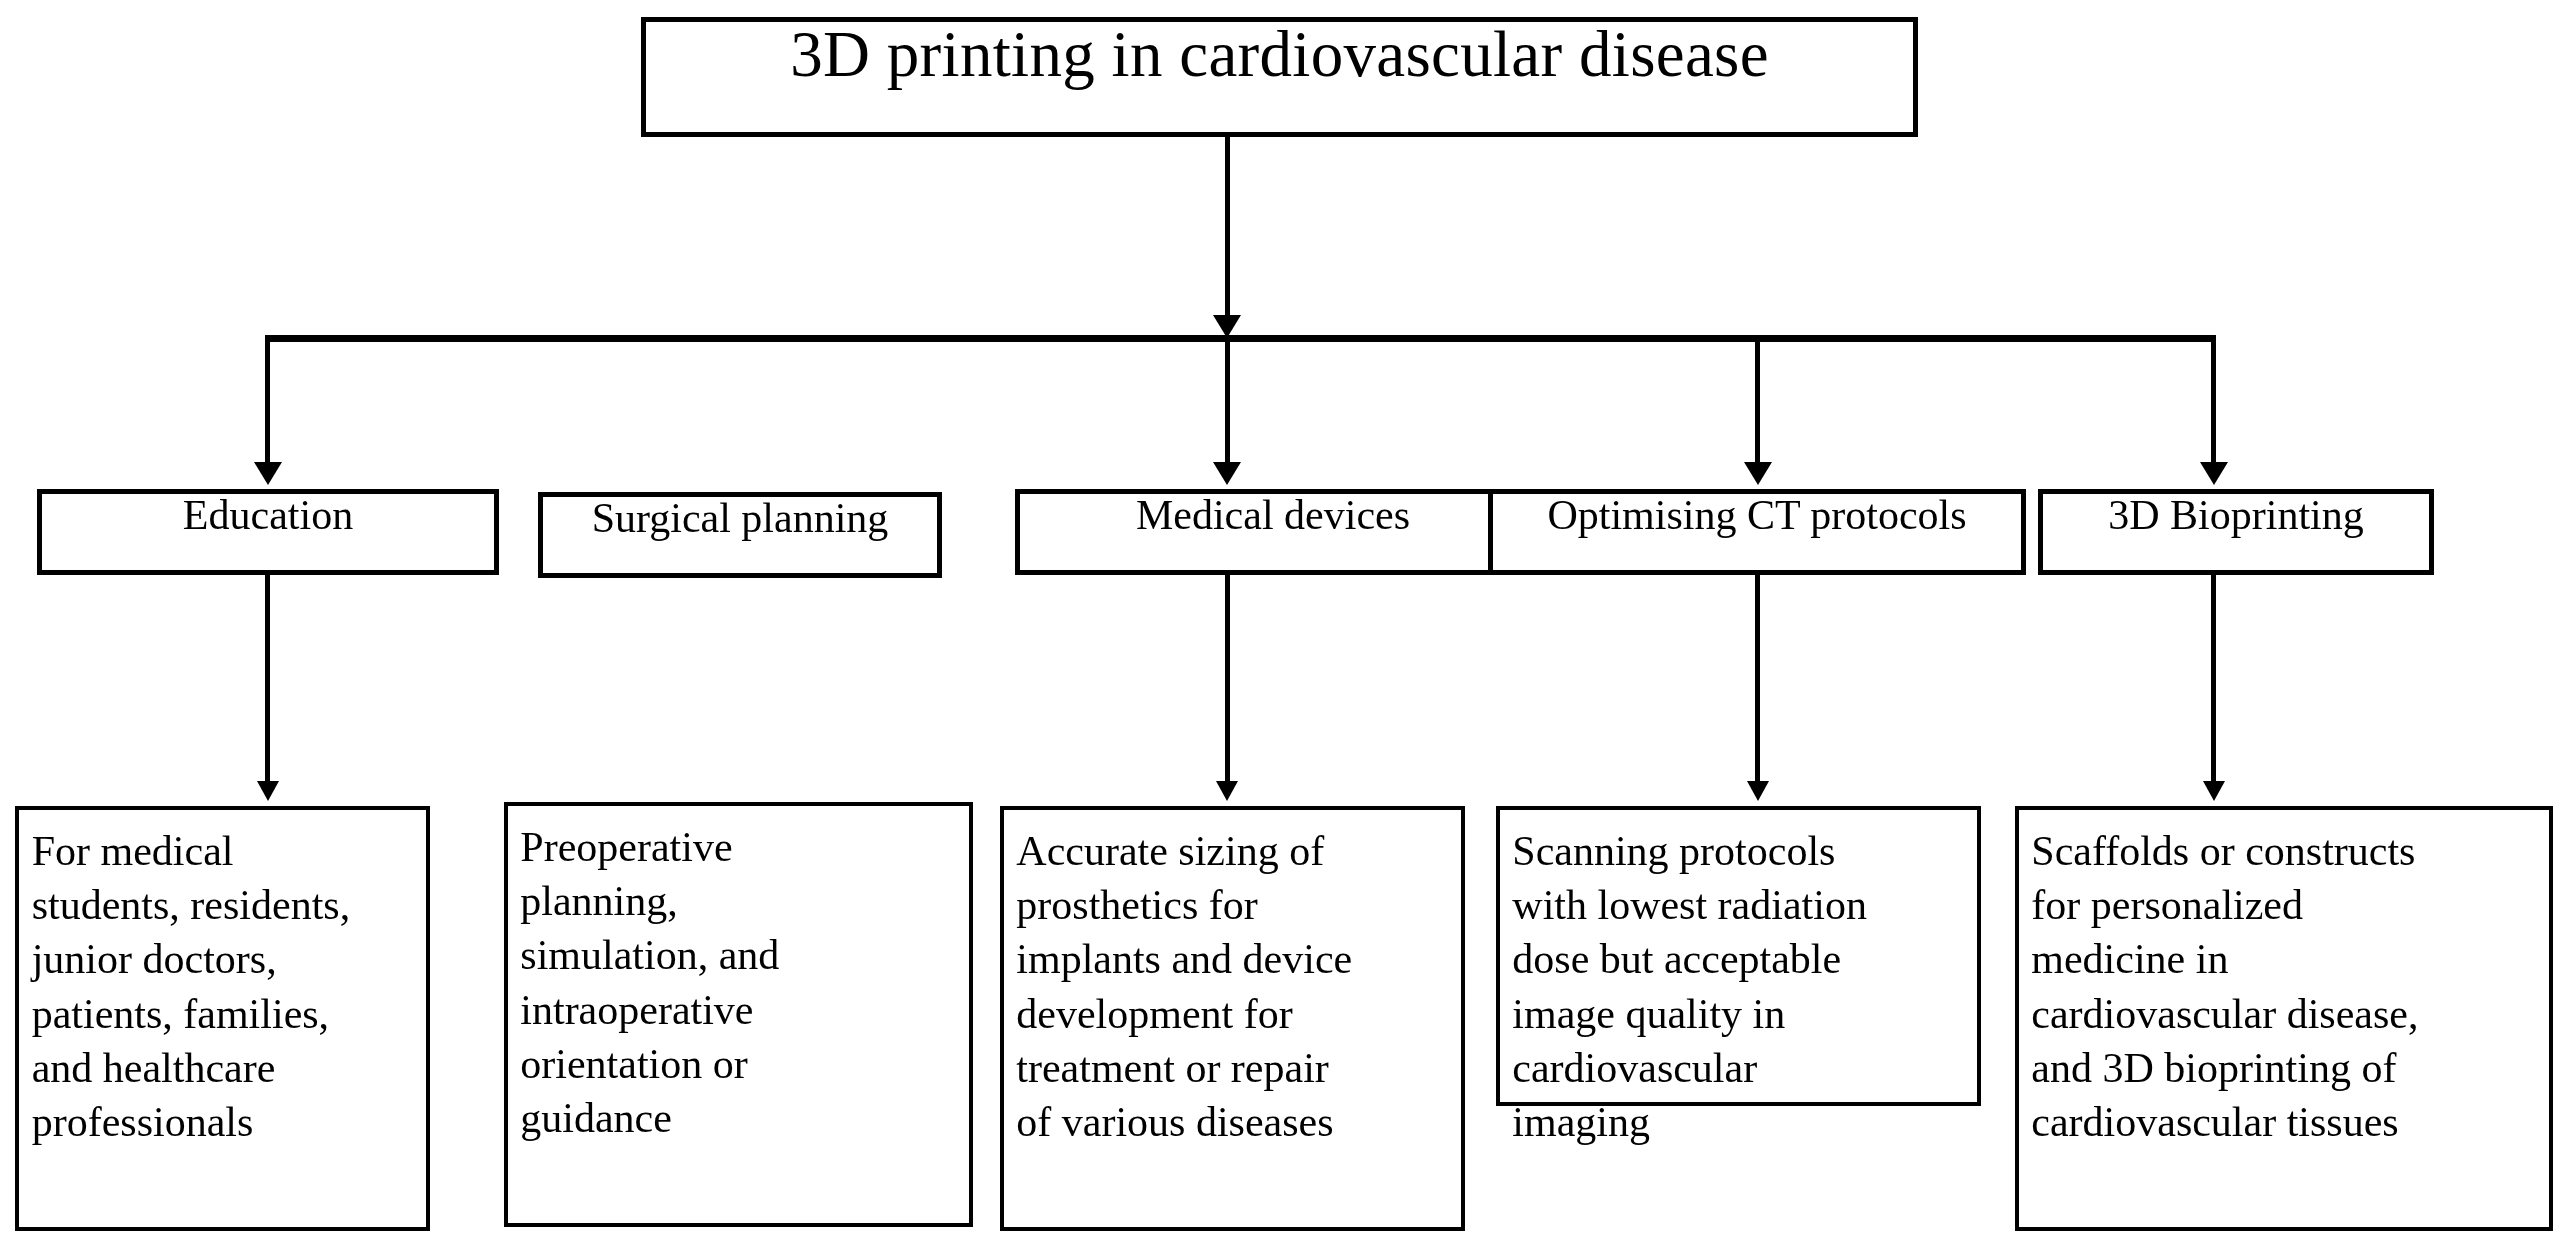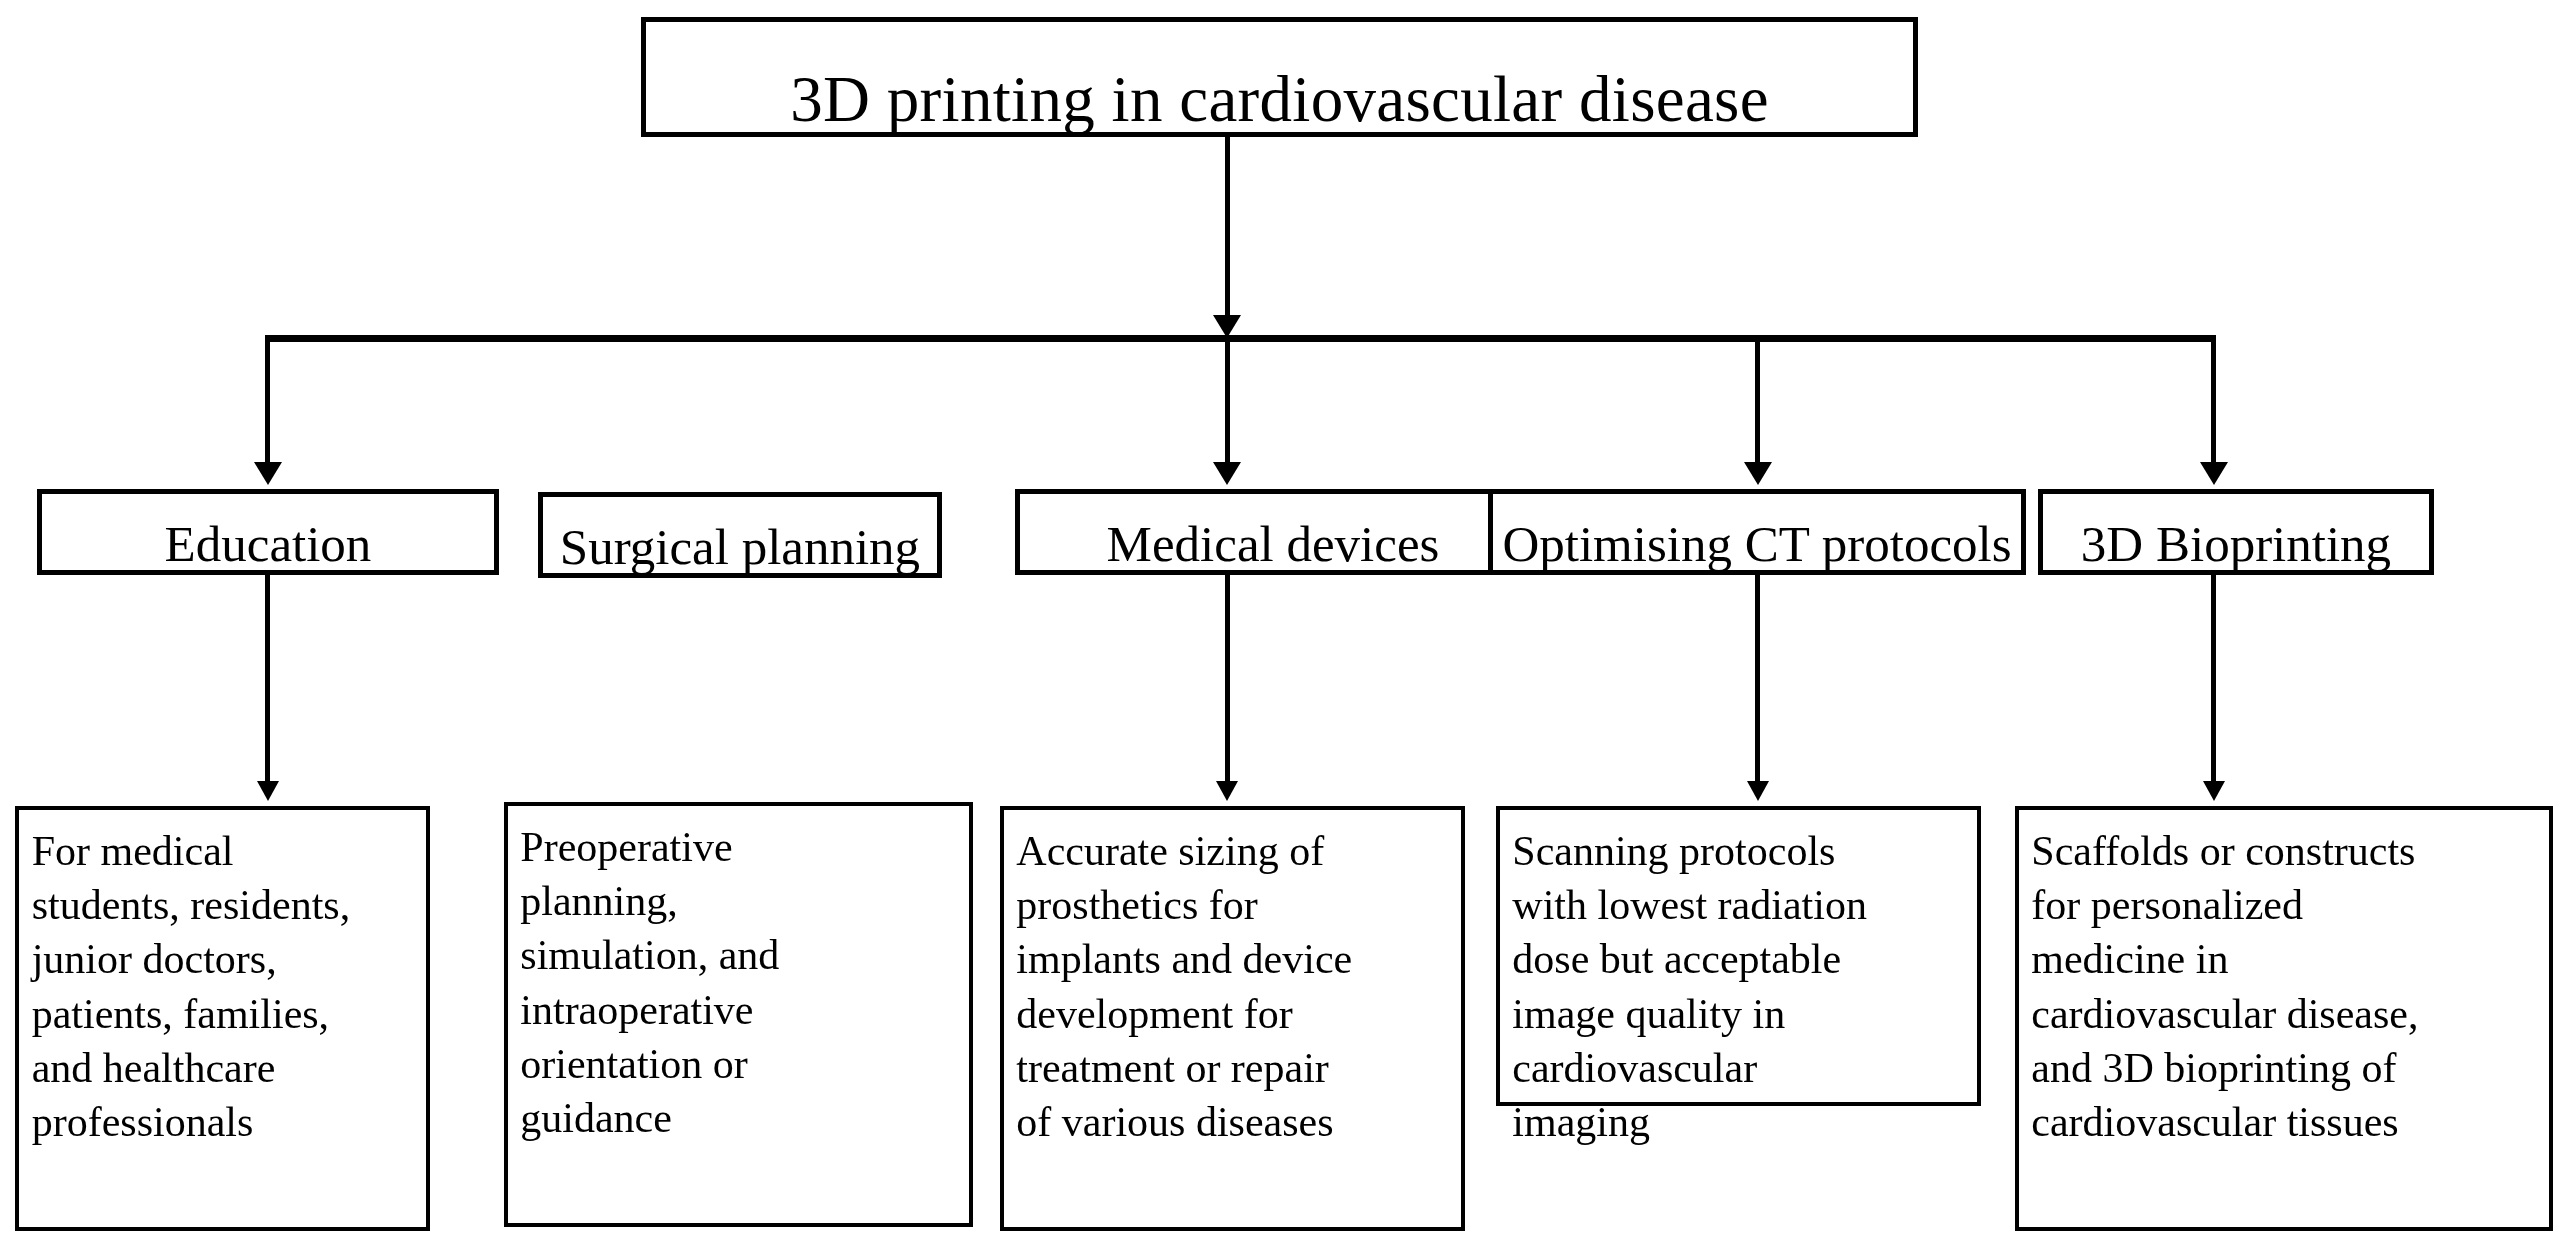--- a/index.html
+++ b/index.html
@@ -18,21 +18,21 @@
     overflow: hidden;
   }
 
   
   .node {
     position: absolute;
     box-sizing: border-box;
     background: #ffffff;
     border: 4.6px solid #000000;
     display: flex;
-    align-items: flex-end;
+    align-items: flex-start;
     z-index: 3;
   }
 
   
   .node.root {
     left: 641px;
     top: 17px;
     width: 1277px;
     height: 120px;
     justify-content: center;
@@ -45,21 +45,21 @@
     white-space: nowrap;
   }
 
   
   .node.cat {
     height: 86px;
     justify-content: center;
     border-width: 5.4px;
   }
   .node.cat .label {
-    font-size: 51px;
+    font-size: 42px;
     line-height: 1;
     white-space: nowrap;
   }
 
   
   .node.detail {
     align-items: flex-start;
     border-width: 4.6px;
   }
   .node.detail .label {

